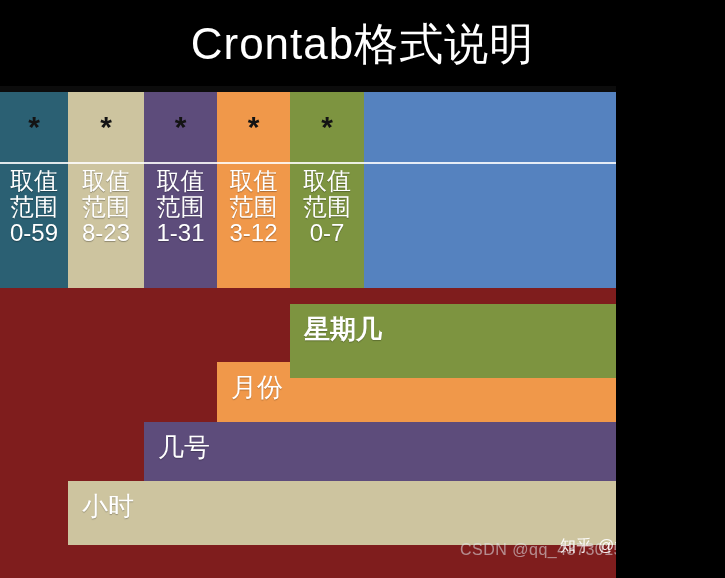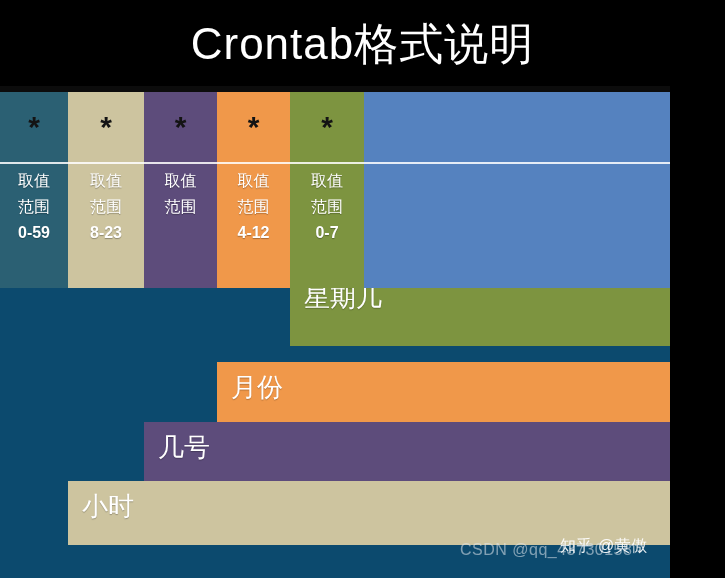--- a/index.html
+++ b/index.html
@@ -5,24 +5,25 @@
   html, body {
     margin: 0;
     padding: 0;
     background: #000;
   }
   body {
     font-family: "Liberation Sans", "DejaVu Sans", sans-serif;
   }
   #page {
     position: relative;
-    width: 670px;
+    width: 580px;
     height: 578px;
     overflow: hidden;
-    background: #0c4a6e;
+    background: #7f1d1d;
+    padding-left: 36px;
   }
 
   
   #title-bar {
     position: absolute;
     left: 0; top: 0;
     width: 725px;
     height: 92px;
     background: #000000;
   }
@@ -74,23 +75,24 @@
     background: #5d4c7b;
   }
   
   #band-month {
     left: 217px; top: 362px;
     width: 508px; height: 60px;
     background: #f0984a;
   }
   
   #band-dow {
-    left: 290px; top: 272px;
+    left: 290px; top: 304px;
     width: 435px; height: 74px;
     background: #7d9440;
+    font-weight: bold;
   }
 
   
   .col {
     position: absolute;
     top: 92px;
     height: 196px;
   }
   .col-star {
     position: absolute;
@@ -109,28 +111,28 @@
     top: 70px;
     width: 100%;
     height: 2px;
     background: rgba(255,255,255,0.85);
   }
   .col-range {
     position: absolute;
     left: 0; top: 76px;
     width: 100%;
     text-align: center;
-    font-size: 16px;
+    font-size: 24px;
     line-height: 26px;
     color: #ffffff;
     font-weight: 500;
     text-shadow: 0 1px 1px rgba(0,0,0,0.3);
   }
   .col-range span { display: block; }
-  .col-range .rng { font-weight: 700; letter-spacing: 0px; }
+  .col-range .rng { font-weight: 400; letter-spacing: 0px; }
 
   #col-minute   { left: 0px;   width: 68px;  background: #2b6073; }
   #col-hour     { left: 68px;  width: 76px;  background: #cdc49f; }
   #col-dom      { left: 144px; width: 73px;  background: #5d4c7b; }
   #col-month    { left: 217px; width: 73px;  background: #f0984a; }
   #col-dow      { left: 290px; width: 74px;  background: #7d9440; }
 
   #col-hour .col-range { color: #ffffff; }
 
   
@@ -238,30 +240,31 @@
       <span class="rng">8-23</span>
     </div>
   </div>
 
   <div class="col" id="col-dom">
     <div class="col-star">*</div>
     <div class="col-divider"></div>
     <div class="col-range">
       <span>取值</span>
       <span>范围</span>
+      <span class="rng">1-31</span>
     </div>
   </div>
 
   <div class="col" id="col-month">
     <div class="col-star">*</div>
     <div class="col-divider"></div>
     <div class="col-range">
       <span>取值</span>
       <span>范围</span>
-      <span class="rng">4-12</span>
+      <span class="rng">3-12</span>
     </div>
   </div>
 
   <div class="col" id="col-dow">
     <div class="col-star">*</div>
     <div class="col-divider"></div>
     <div class="col-range">
       <span>取值</span>
       <span>范围</span>
       <span class="rng">0-7</span>

